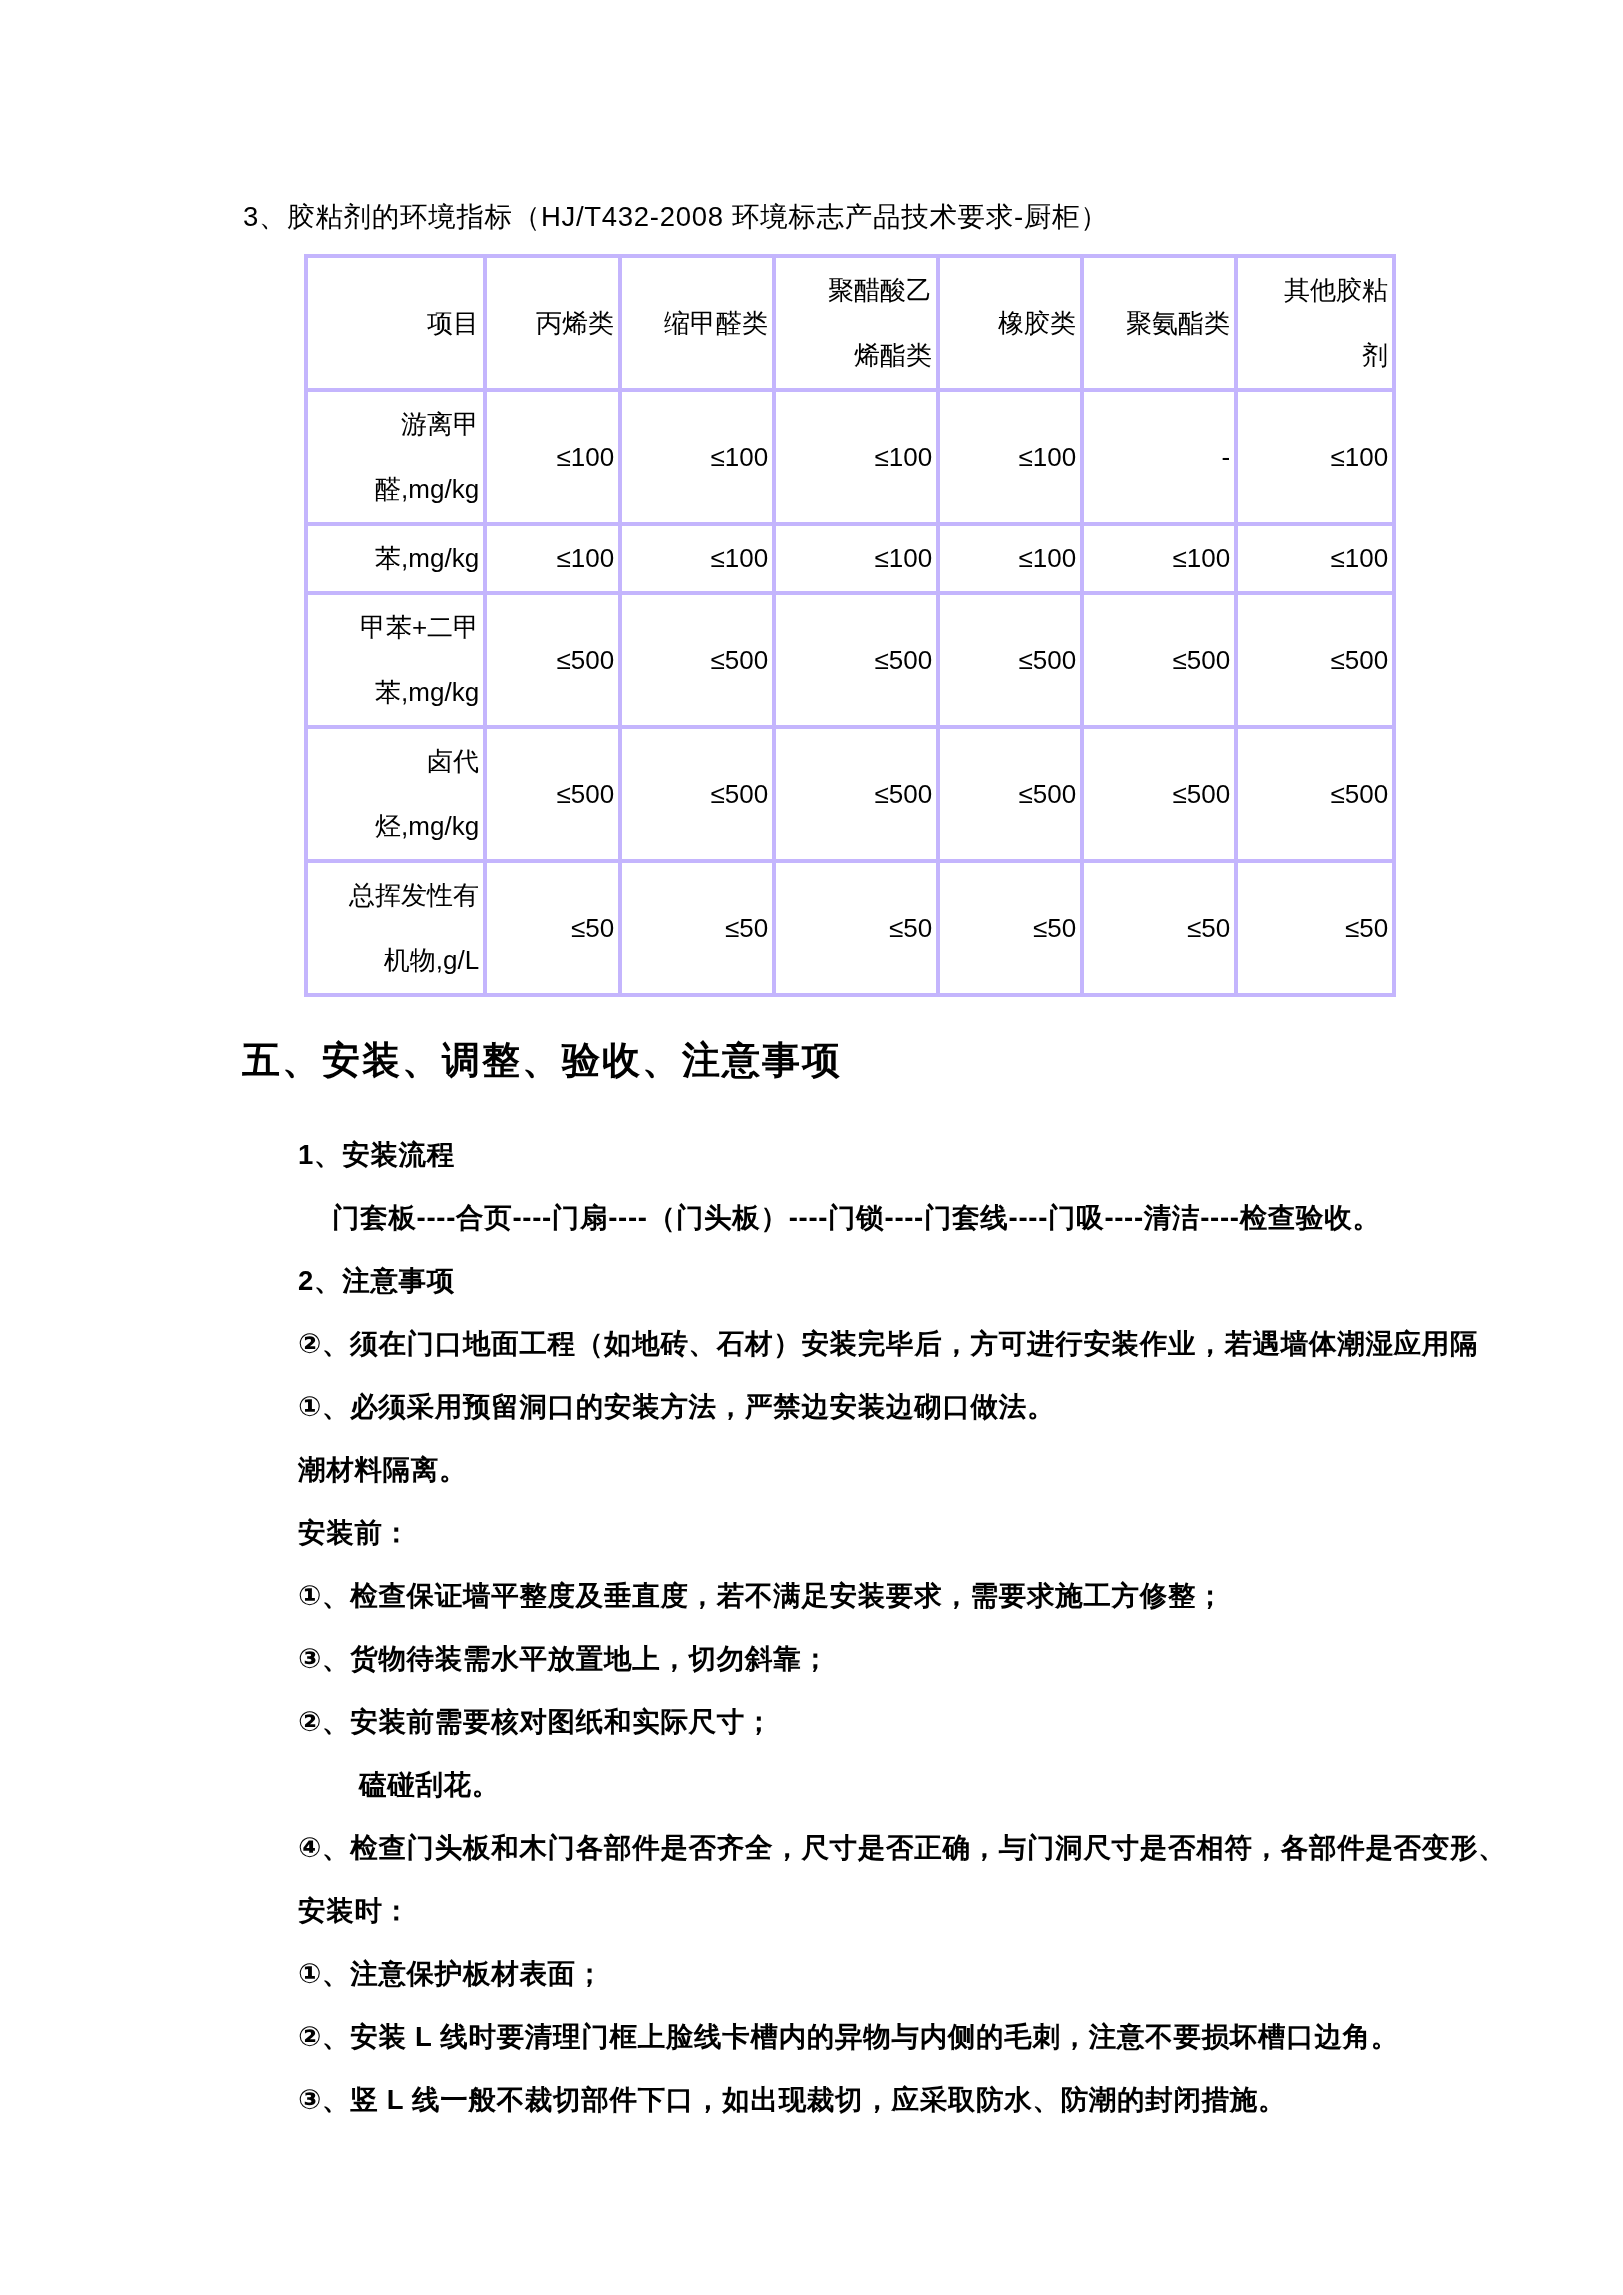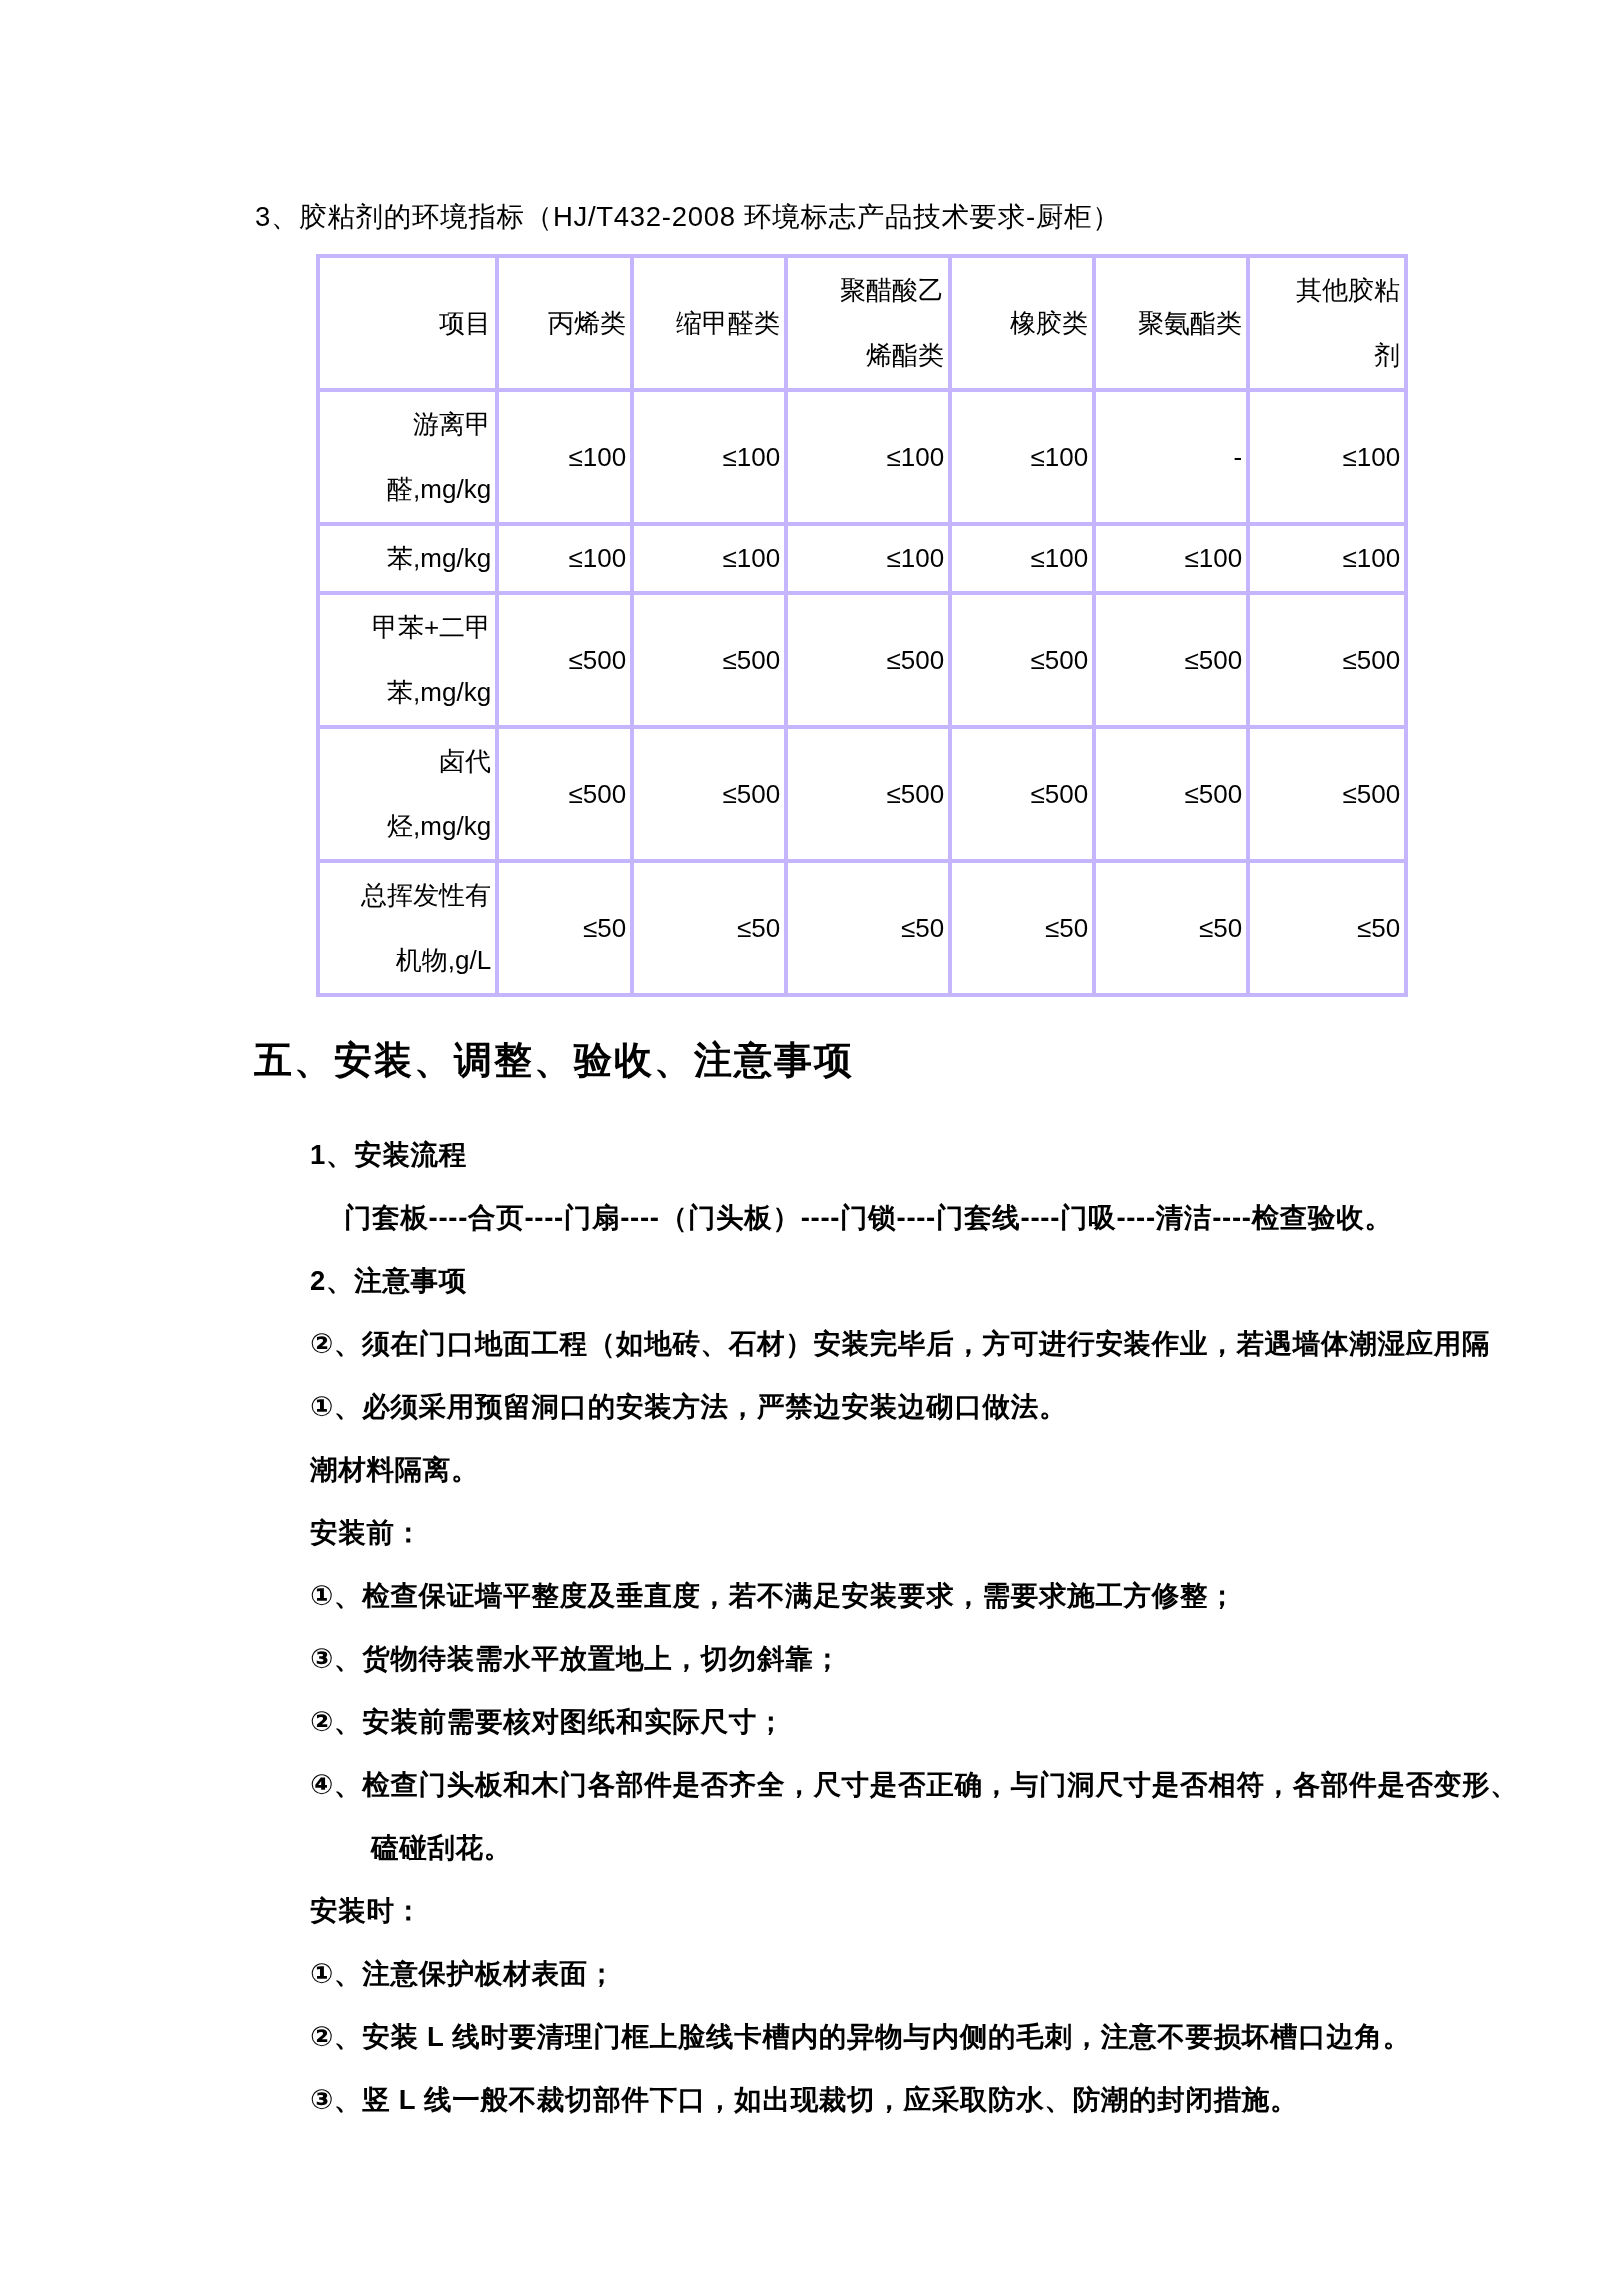--- a/index.html
+++ b/index.html
@@ -6,21 +6,20 @@
   html, body { background: #888; }
   .page {
     position: relative;
     width: 1623px;
     height: 2295px;
     background: #ffffff;
     color: #000000;
     font-family: "Liberation Sans", "DejaVu Sans", sans-serif;
     overflow: hidden;
     padding-top: 196px;
-    padding-left: 12px;
   }
   .sec3-title {
     margin-left: 243px;
     font-size: 27.5px;
     line-height: 41px;
     letter-spacing: 0.7px;
     white-space: pre;
   }
   table.env {
     border-collapse: collapse;
@@ -154,21 +153,21 @@
   <div class="ln ia">1、安装流程</div>
   <div class="ln ib">门套板----合页----门扇----（门头板）----门锁----门套线----门吸----清洁----检查验收。</div>
   <div class="ln ia">2、注意事项</div>
   <div class="ln ia">②、须在门口地面工程（如地砖、石材）安装完毕后，方可进行安装作业，若遇墙体潮湿应用隔</div>
   <div class="ln ia">①、必须采用预留洞口的安装方法，严禁边安装边砌口做法。</div>
   <div class="ln ia">潮材料隔离。</div>
   <div class="ln ia b">安装前：</div>
   <div class="ln ia">①、检查保证墙平整度及垂直度，若不满足安装要求，需要求施工方修整；</div>
   <div class="ln ia">③、货物待装需水平放置地上，切勿斜靠；</div>
   <div class="ln ia">②、安装前需要核对图纸和实际尺寸；</div>
+  <div class="ln ic">磕碰刮花。</div>
   <div class="ln ia">④、检查门头板和木门各部件是否齐全，尺寸是否正确，与门洞尺寸是否相符，各部件是否变形、</div>
-  <div class="ln ic">磕碰刮花。</div>
   <div class="ln ia b">安装时：</div>
   <div class="ln ia">①、注意保护板材表面；</div>
   <div class="ln ia">②、安装 L 线时要清理门框上脸线卡槽内的异物与内侧的毛刺，注意不要损坏槽口边角。</div>
   <div class="ln ia">③、竖 L 线一般不裁切部件下口，如出现裁切，应采取防水、防潮的封闭措施。</div>
 
 </div>
 
 
 </body></html>

